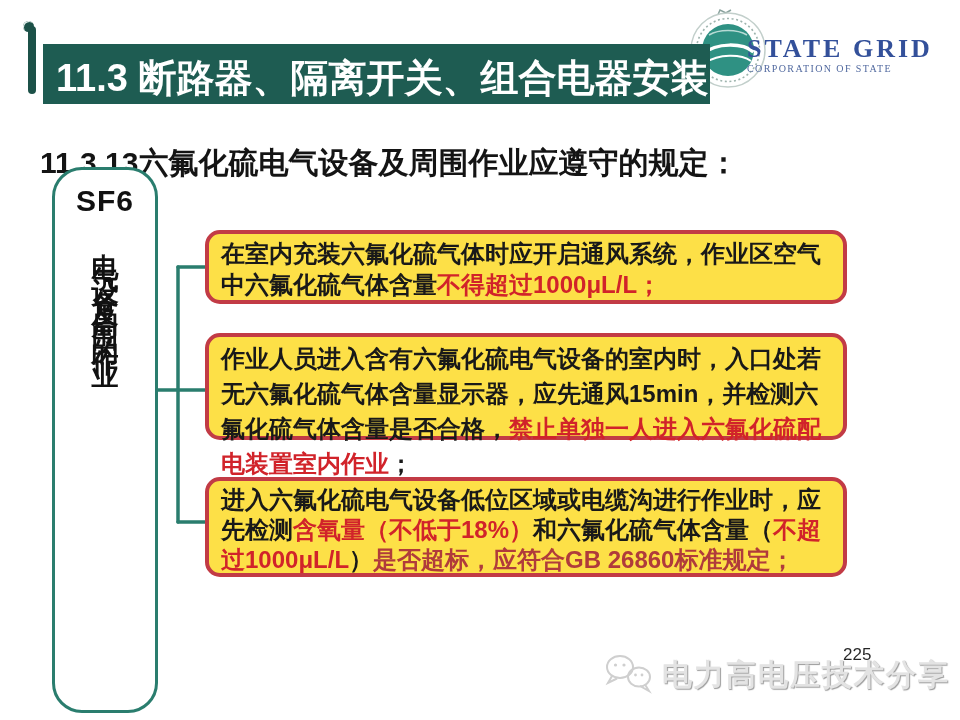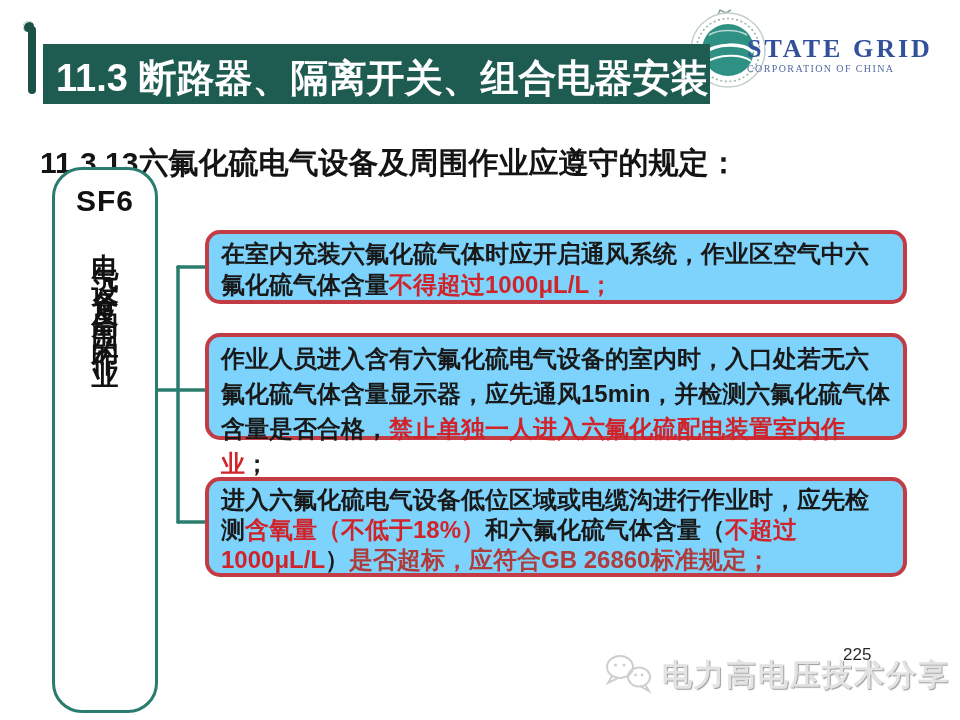--- a/index.html
+++ b/index.html
@@ -28,21 +28,21 @@
     white-space:nowrap;z-index:2;margin-top:36px;}
   
   .side-box{position:absolute;left:52px;top:167px;width:106px;height:546px;background:#ffffff;
     border:3px solid #2a7d6e;border-radius:30px;box-sizing:border-box;text-align:center;z-index:2;}
   .side-label{margin-top:14px;font-size:30px;font-weight:bold;color:#111111;letter-spacing:1px;}
   .side-vertical{margin-top:14px;display:inline-block;writing-mode:vertical-rl;
     text-orientation:upright;font-size:27px;font-weight:bold;color:#111111;letter-spacing:12px;}
   
   .connectors{position:absolute;left:150px;top:230px;z-index:1;}
   
-  .rule-box{position:absolute;left:205px;width:702px;background:#7dd3fc;border:4px solid #c23b45;
+  .rule-box{position:absolute;left:205px;width:642px;background:#fde047;border:4px solid #c23b45;
     border-radius:15px;box-sizing:border-box;padding:4px 12px;font-size:24px;line-height:31px;
     font-weight:700;color:#191919;z-index:2;text-align:left;}
   .rule-1{top:230px;height:74px;}
   .rule-2{top:333px;height:107px;line-height:35px;}
   .rule-3{top:477px;height:100px;line-height:30px;}
   .seg-normal{color:#191919;}
   .seg-red-bold{color:#d1232a;font-weight:800;}
   .seg-red{color:#d1232a;}
   .seg-dark-red{color:#b03b3b;}
   
@@ -70,21 +70,21 @@
     <circle cx="41" cy="45" r="31.5" fill="none" stroke="#9eb4ae" stroke-width="1.6" stroke-dasharray="2 2.6"></circle>
     <circle cx="41" cy="45" r="26" fill="#2f9183"></circle>
     <path d="M22 30 C 32 24, 50 24, 60 30" stroke="#d9ece8" stroke-width="1.5" fill="none" opacity="0.8"></path>
     <path d="M15.5 49 C 30 37, 56 38, 66.5 47" stroke="#ffffff" stroke-width="3.5" fill="none"></path>
     <path d="M18 58 C 32 48.5, 54 49, 64 56" stroke="#ffffff" stroke-width="2" fill="none"></path>
   </svg>
 </div>
 
 <div class="logo-text">
   <div class="logo-en">STATE GRID</div>
-  <div class="logo-sub">CORPORATION OF CHINA</div>
+  <div class="logo-sub">CORPORATION OF STATE</div>
 </div>
 
 <div class="heading">11.3.13六氟化硫电气设备及周围作业应遵守的规定：</div>
 
 <div class="side-box">
   <div class="side-label">SF6</div>
   <div class="side-vertical">电气设备及周围的作业</div>
 </div>
 
 <svg class="connectors" width="70" height="310" viewBox="0 0 70 310">

